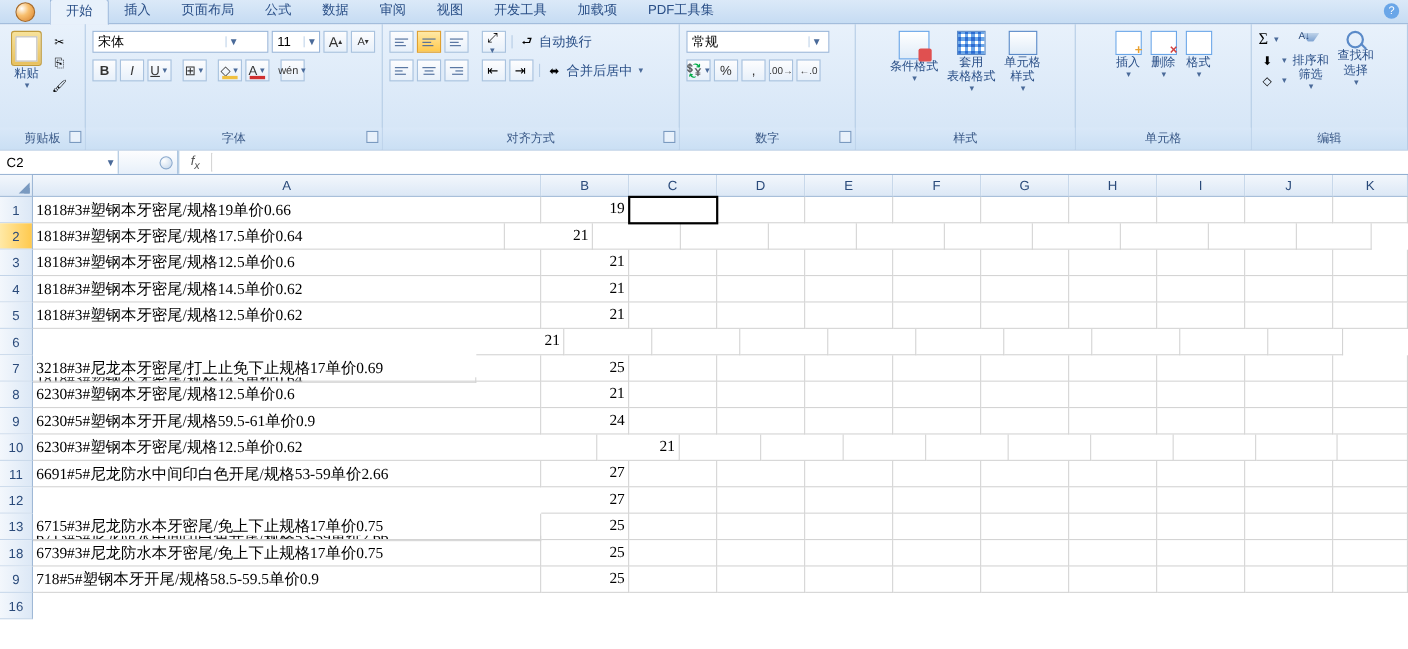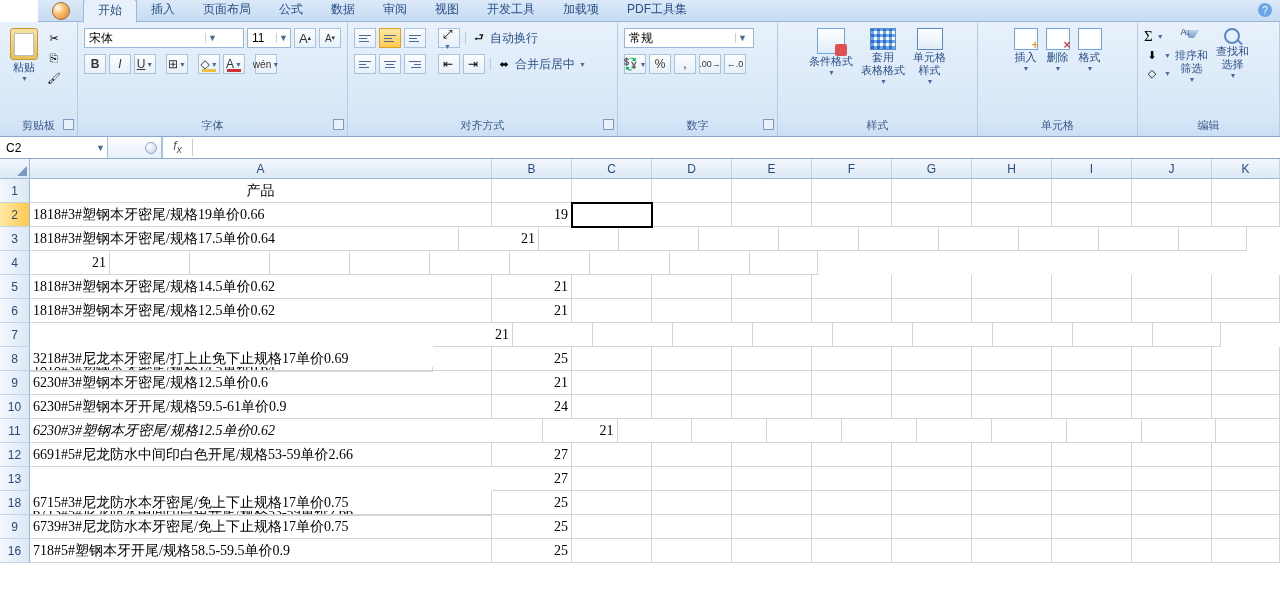--- a/index.html
+++ b/index.html
@@ -1,19 +1,19 @@
 <!DOCTYPE html>
 <html><head>
 <meta charset="utf-8">
 <style>
 * { margin: 0; padding: 0; box-sizing: border-box; font-family: "Microsoft YaHei", SimSun, Arial, sans-serif; }
 body { background: #fff; font-size: 12px; overflow: hidden; width: 1280px; height: 590px; }
 
 
-.menu-tabs { display: flex; align-items: center; background: linear-gradient(#dbe9f8,#c6dcf3); height: 22px; border-bottom: 1px solid #9ab6d9; position: relative; margin-left: 38px; }
+.menu-tabs { display: flex; align-items: center; background: linear-gradient(#dbe9f8,#c6dcf3); height: 22px; border-bottom: 1px solid #9ab6d9; position: relative; }
 .office-btn { width: 45px; height: 22px; display: flex; align-items: center; justify-content: center; }
 .office-circle { width: 18px; height: 18px; border-radius: 50%; background: radial-gradient(circle at 30% 30%, #fff, #f8c070 40%, #d8802b); border: 1px solid #a66a2a; }
 .tab { padding: 2px 14px 3px; color: #2a4f87; cursor: default; }
 .tab.active { background: #e8f1fb; border: 1px solid #9ab6d9; border-bottom: 1px solid #e8f1fb; border-radius: 3px 3px 0 0; margin-bottom: -1px; }
 .help-icon { position: absolute; right: 8px; top: 3px; width: 14px; height: 14px; border-radius: 50%; background: #6aa6e8; color: #fff; font-size: 10px; display: flex; align-items: center; justify-content: center; }
 
 
 .ribbon { display: flex; background: linear-gradient(#e8f1fb,#d3e4f6); height: 115px; border-bottom: 1px solid #8aa8cc; }
 .group { border-right: 1px solid #b5cce5; display: flex; flex-direction: column; position: relative; }
 .group-body { flex: 1; display: flex; align-items: flex-start; padding: 4px 6px 2px; }
@@ -359,33 +359,20 @@
         <div class="col-h" style="width: 80px;">E</div>
         <div class="col-h" style="width: 80px;">F</div>
         <div class="col-h" style="width: 80px;">G</div>
         <div class="col-h" style="width: 80px;">H</div>
         <div class="col-h" style="width: 80px;">I</div>
         <div class="col-h" style="width: 80px;">J</div>
         <div class="col-h" style="width: 68px;">K</div>
       </div>
     <div class="grid" id="grid">
         <div class="grid-row">
-          <div class="cell header-cell" style="width: 462px;">产品</div>
-          <div class="cell" style="width: 80px;"></div>
-          <div class="cell" style="width: 80px;"></div>
-          <div class="cell" style="width: 80px;"></div>
-          <div class="cell" style="width: 80px;"></div>
-          <div class="cell" style="width: 80px;"></div>
-          <div class="cell" style="width: 80px;"></div>
-          <div class="cell" style="width: 80px;"></div>
-          <div class="cell" style="width: 80px;"></div>
-          <div class="cell" style="width: 80px;"></div>
-          <div class="cell" style="width: 68px;"></div>
-        </div>
-        <div class="grid-row">
           <div class="cell" style="width: 462px;">1818#3#塑钢本牙密尾/规格19单价0.66</div>
           <div class="cell num" style="width: 80px;">19</div>
           <div class="cell selected" style="width: 80px;"></div>
           <div class="cell" style="width: 80px;"></div>
           <div class="cell" style="width: 80px;"></div>
           <div class="cell" style="width: 80px;"></div>
           <div class="cell" style="width: 80px;"></div>
           <div class="cell" style="width: 80px;"></div>
           <div class="cell" style="width: 80px;"></div>
           <div class="cell" style="width: 80px;"></div>
@@ -398,20 +385,21 @@
           <div class="cell" style="width: 80px;"></div>
           <div class="cell" style="width: 80px;"></div>
           <div class="cell" style="width: 80px;"></div>
           <div class="cell" style="width: 80px;"></div>
           <div class="cell" style="width: 80px;"></div>
           <div class="cell" style="width: 80px;"></div>
           <div class="cell" style="width: 80px;"></div>
           <div class="cell" style="width: 68px;"></div>
         </div>
         <div class="grid-row">
+          <div class="cell" style="width: 462px;">1818#3#塑钢本牙密尾/规格12.5单价0.6</div>
           <div class="cell num" style="width: 80px;">21</div>
           <div class="cell" style="width: 80px;"></div>
           <div class="cell" style="width: 80px;"></div>
           <div class="cell" style="width: 80px;"></div>
           <div class="cell" style="width: 80px;"></div>
           <div class="cell" style="width: 80px;"></div>
           <div class="cell" style="width: 80px;"></div>
           <div class="cell" style="width: 80px;"></div>
           <div class="cell" style="width: 80px;"></div>
           <div class="cell" style="width: 68px;"></div>
@@ -488,21 +476,21 @@
           <div class="cell" style="width: 80px;"></div>
           <div class="cell" style="width: 80px;"></div>
           <div class="cell" style="width: 80px;"></div>
           <div class="cell" style="width: 80px;"></div>
           <div class="cell" style="width: 80px;"></div>
           <div class="cell" style="width: 80px;"></div>
           <div class="cell" style="width: 80px;"></div>
           <div class="cell" style="width: 68px;"></div>
         </div>
         <div class="grid-row">
-          <div class="cell" style="width: 551px; font-style: italic;">6230#3#塑钢本牙密尾/规格12.5单价0.62</div>
+          <div class="cell" style="width: 551px;">6230#3#塑钢本牙密尾/规格12.5单价0.62</div>
           <div class="cell num" style="width: 80px;">21</div>
           <div class="cell" style="width: 80px;"></div>
           <div class="cell" style="width: 80px;"></div>
           <div class="cell" style="width: 80px;"></div>
           <div class="cell" style="width: 80px;"></div>
           <div class="cell" style="width: 80px;"></div>
           <div class="cell" style="width: 80px;"></div>
           <div class="cell" style="width: 80px;"></div>
           <div class="cell" style="width: 80px;"></div>
           <div class="cell" style="width: 68px;"></div>

